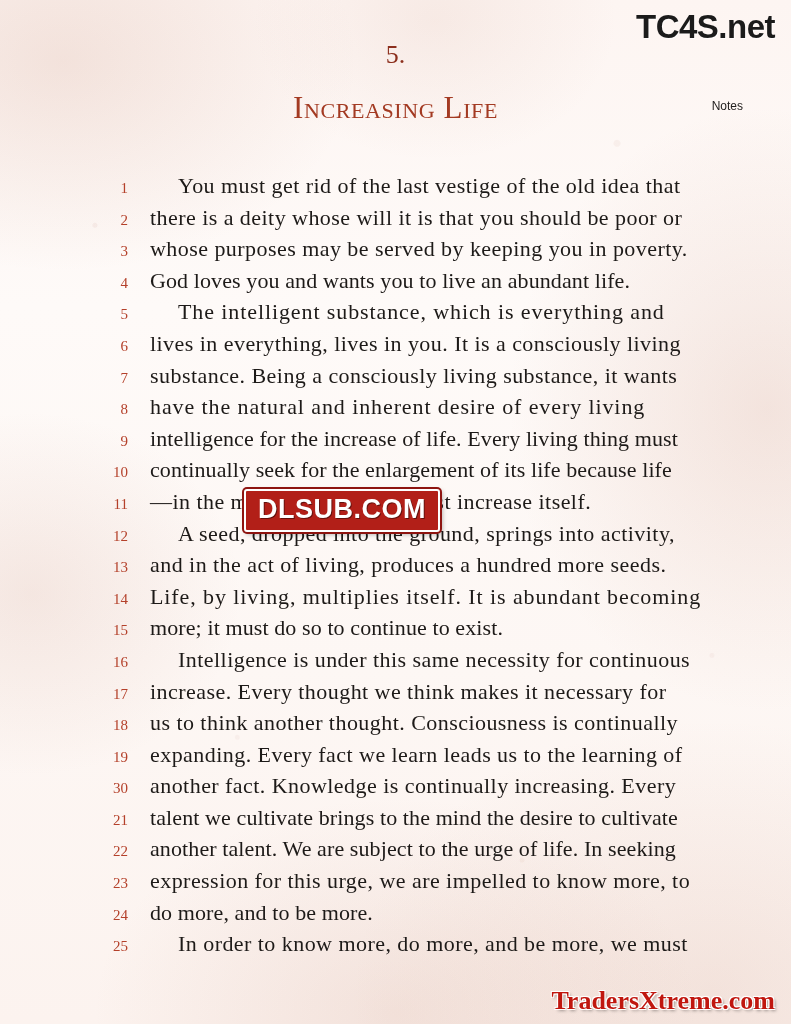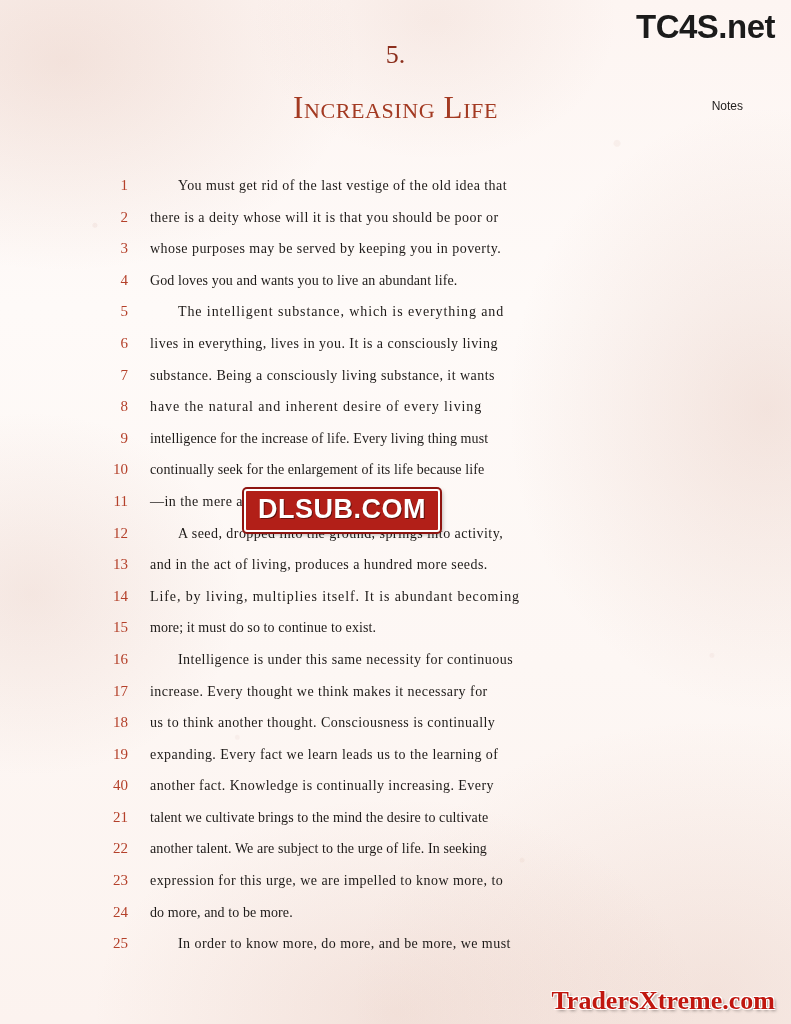--- a/index.html
+++ b/index.html
@@ -111,21 +111,21 @@
     flex: 0 0 40px;
     text-align: right;
     padding-right: 22px;
     box-sizing: border-box;
     font-size: 15px;
     color: #b4402a;
     font-family: "Liberation Serif", serif;
   }
   .line-text {
     flex: 1 1 auto;
-    font-size: 14px;
+    font-size: 22px;
     color: #1d1a18;
     line-height: 31.6px;
     white-space: pre;
     letter-spacing: 0.1px;
   }
   .line-text.justify-wide {
     letter-spacing: 0.9px;
   }
   .line-text.justify-mid {
     letter-spacing: 0.45px;
@@ -257,21 +257,21 @@
     </div>
     <div class="line-row">
       <span class="line-num">18</span>
       <span class="line-text justify-mid">us to think another thought. Consciousness is continually</span>
     </div>
     <div class="line-row">
       <span class="line-num">19</span>
       <span class="line-text justify-mid">expanding. Every fact we learn leads us to the learning of</span>
     </div>
     <div class="line-row">
-      <span class="line-num">40</span>
+      <span class="line-num">30</span>
       <span class="line-text justify-mid">another fact. Knowledge is continually increasing. Every</span>
     </div>
     <div class="line-row">
       <span class="line-num">21</span>
       <span class="line-text">talent we cultivate brings to the mind the desire to cultivate</span>
     </div>
     <div class="line-row">
       <span class="line-num">22</span>
       <span class="line-text">another talent. We are subject to the urge of life. In seeking</span>
     </div>

